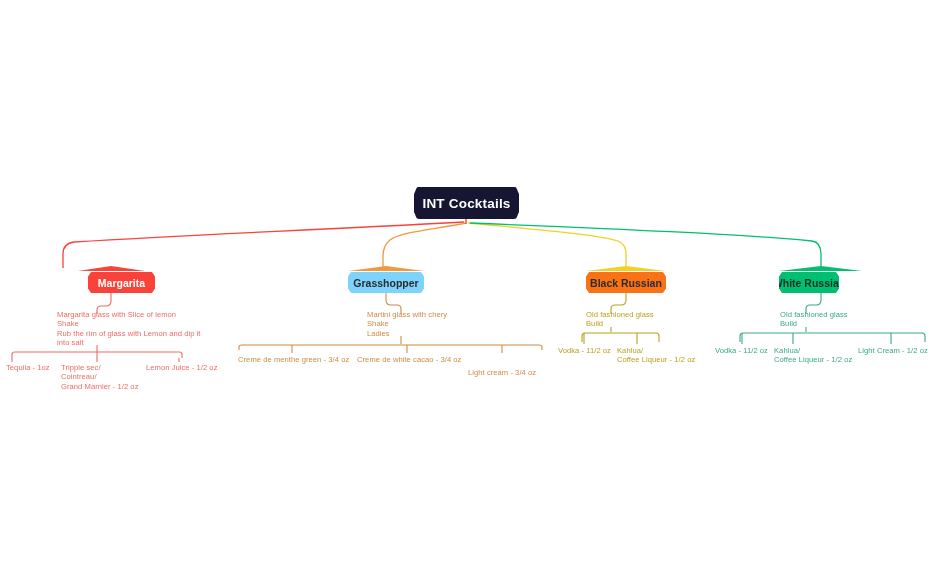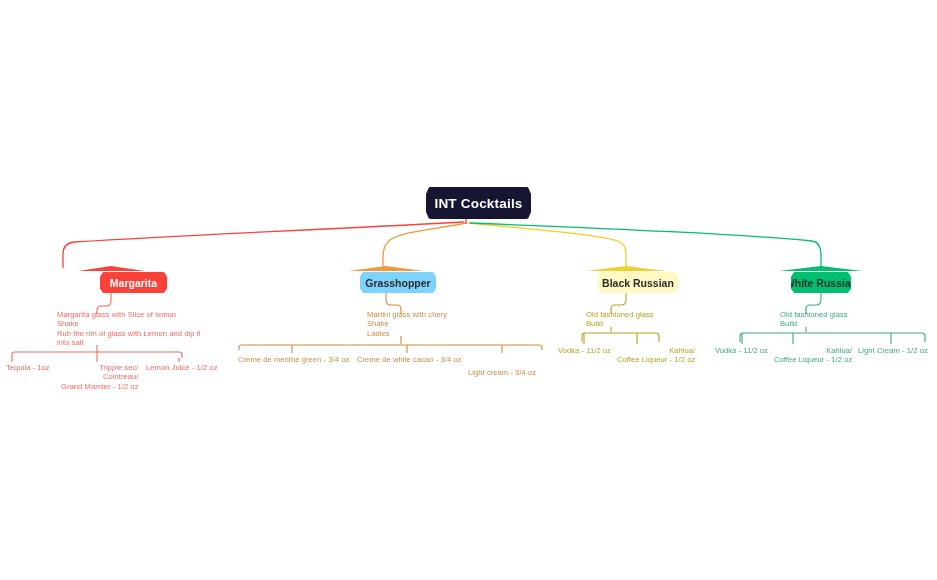--- a/index.html
+++ b/index.html
@@ -14,37 +14,36 @@
   svg.wires{position:absolute;left:0;top:0;width:937px;height:580px;pointer-events:none;}
 
   
   .node{
     position:absolute;
     display:flex;align-items:center;justify-content:center;
     box-sizing:border-box;
     white-space:nowrap;
     -webkit-clip-path:polygon(0% 22%, 3px 0%, calc(100% - 3px) 0%, 100% 22%, 100% 78%, calc(100% - 3px) 100%, 3px 100%, 0% 78%);
     clip-path:polygon(0% 22%, 3px 0%, calc(100% - 3px) 0%, 100% 22%, 100% 78%, calc(100% - 3px) 100%, 3px 100%, 0% 78%);
-    margin-left:12px;
   }
   .node-root{
     left:414px;top:187px;width:105px;height:32px;
     background:#161632;
     color:#ffffff;
     font-size:13.5px;font-weight:bold;letter-spacing:.2px;
     border-radius:5px;
   }
   .node-branch{
     height:21px;
     font-size:10.5px;font-weight:bold;
     border-radius:4px;
   }
   .n-margarita{left:88px;top:272px;width:67px;background:#f9423a;color:#ffffff;}
   .n-grasshopper{left:348px;top:272px;width:76px;background:#7dd3fc;color:#2c2c2c;}
-  .n-blackrussian{left:586px;top:272px;width:80px;background:#fef9c3;color:#2c2c2c;}
+  .n-blackrussian{left:586px;top:272px;width:80px;background:#f97316;color:#2c2c2c;}
   .n-whiterussian{left:779px;top:272px;width:60px;background:#00bf71;color:#17312a;}
 
   
   .txt{
     position:absolute;
     font-size:7.6px;
     line-height:9.3px;
     white-space:pre-line;
     letter-spacing:.05px;
   }
@@ -52,21 +51,20 @@
   .desc-grasshopper{left:367px;top:310px;color:#cf8a42;}
   .desc-blackrussian{left:586px;top:310px;color:#b9a01d;}
   .desc-whiterussian{left:780px;top:310px;color:#3aa884;}
 
   .leaf{
     position:absolute;
     font-size:7.6px;
     line-height:9.3px;
     white-space:pre-line;
     letter-spacing:.05px;
-    text-align:right;
   }
   .lf-red{color:#f06a62;}
   .lf-orange{color:#cf8a42;}
   .lf-yellow{color:#b9a01d;}
   .lf-green{color:#3aa884;}
 </style>
 </head>
 <body>
 
 <div id="canvas">

